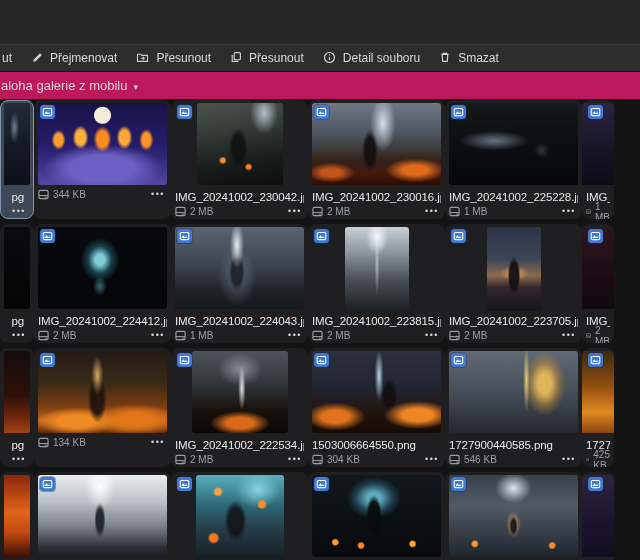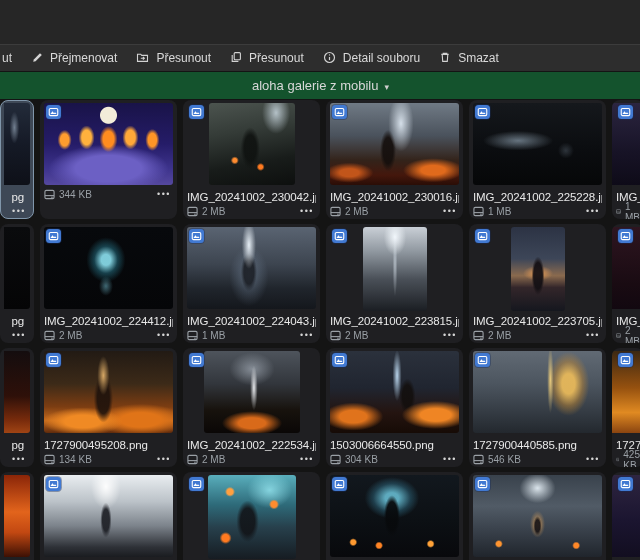--- a/index.html
+++ b/index.html
@@ -4,26 +4,26 @@
 <style>
   html,body{margin:0;padding:0;background:#0d0d0d;}
   #app{width:640px;height:560px;overflow:hidden;position:relative;
        font-family:"Liberation Sans","DejaVu Sans",sans-serif;background:#141414;}
   
   .topstrip{height:44px;background:#262626;}
   .toolbar{height:26px;background:#2d2d2d;border-top:1px solid #3c3c3c;border-bottom:1px solid #141414;
            display:flex;align-items:center;gap:19px;padding:0 8px 0 2px;font-size:12px;color:#d9d9d9;}
   .titem{display:flex;align-items:flex-start;gap:7px;cursor:pointer;white-space:nowrap;}
   .titem svg{display:block;}
-  .crumbrow{height:27px;display:flex;align-items:center;background:#14532d;padding-left:1px;justify-content:center;}
+  .crumbrow{height:27px;display:flex;align-items:center;background:#be185d;padding-left:1px;}
   .crumb{font-size:13px;color:#d8d8d8;display:flex;align-items:center;gap:6px;cursor:pointer;}
   .chev{font-size:9px;color:#cfcfcf;transform:translateY(1px);}
   
   .grid{padding-top:1px;background:#141414;width:640px;overflow:hidden;}
-  .row{display:flex;gap:6px;margin-bottom:5px;}
+  .row{display:flex;margin-bottom:5px;}
   .card{width:137px;height:119px;background:#1f1f22;border-radius:8px;padding:3px 4px;
         box-sizing:border-box;position:relative;flex:none;cursor:pointer;}
   .card.partial-left{width:34px;overflow:hidden;}
   .card.partial-right{width:32px;overflow:hidden;}
   .card.selected{background:#3e4856;border:1px solid #8096aa;padding:2px 3px;}
   .thumbwrap{height:84px;display:flex;justify-content:center;align-items:flex-start;}
   .partial-left .thumbwrap{justify-content:flex-start;}
   .thumb{height:82px;border-radius:3px;flex:none;}
   .shape-wide .thumb{width:129px;}
   .shape-mid .thumb{width:96px;}
@@ -455,21 +455,20 @@
         <div class="card shape-wide">
     <span class="badge">
       <svg width="11" height="10" viewBox="0 0 12 12">
               <rect x="0.9" y="1.7" width="10.2" height="8.6" rx="1.6" fill="none" stroke="#fff" stroke-width="1.3"></rect>
               <path d="M2.3 8.5L4.8 5.2 6.6 7.4 7.8 6.2 9.7 8.5z" fill="#fff"></path>
             </svg>
     </span>
     <div class="thumbwrap">
       <div class="thumb art-fiery-graveyard"></div>
     </div>
-    <div class="fname">1727900495208.png</div>
     <div class="meta">
       <svg class="szicon" width="11" height="11" viewBox="0 0 12 12">
               <rect x="1" y="1.5" width="10" height="9" rx="1.5" fill="none" stroke="currentColor" stroke-width="1.2"></rect>
               <line x1="1" y1="7.2" x2="11" y2="7.2" stroke="currentColor" stroke-width="1.2"></line>
               <circle cx="8.7" cy="9" r=".8" fill="currentColor"></circle>
             </svg>
       <span class="fsize">134 KB</span>
       <span class="dots">•••</span>
     </div>
   </div>

